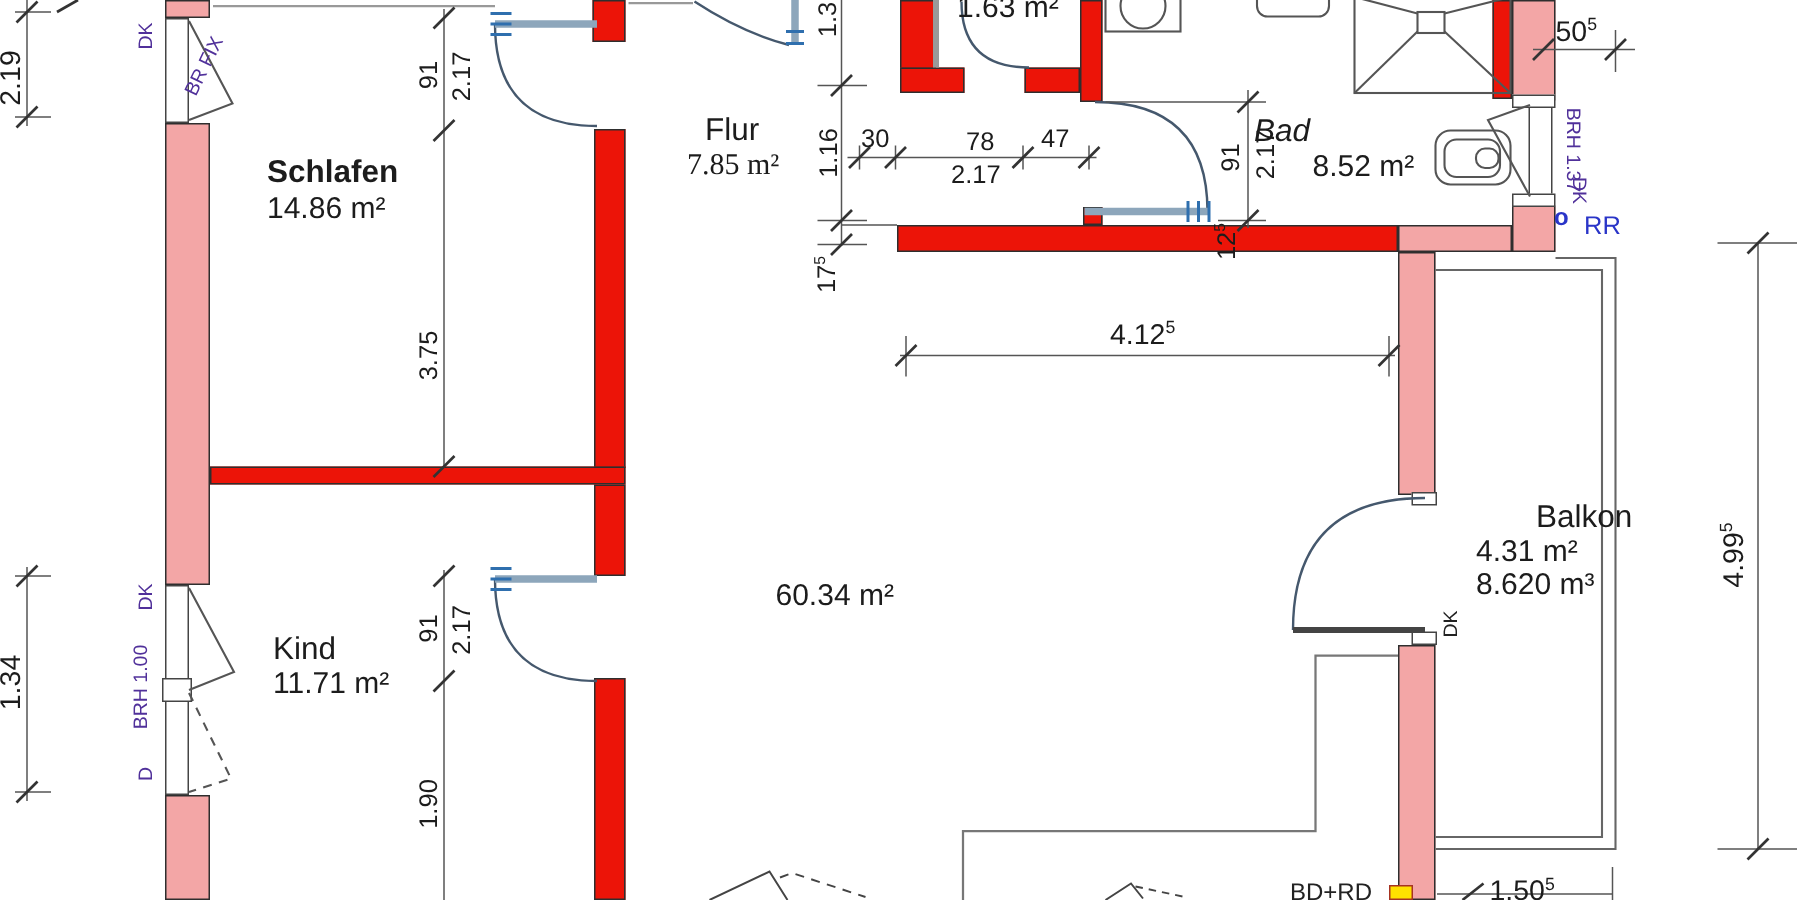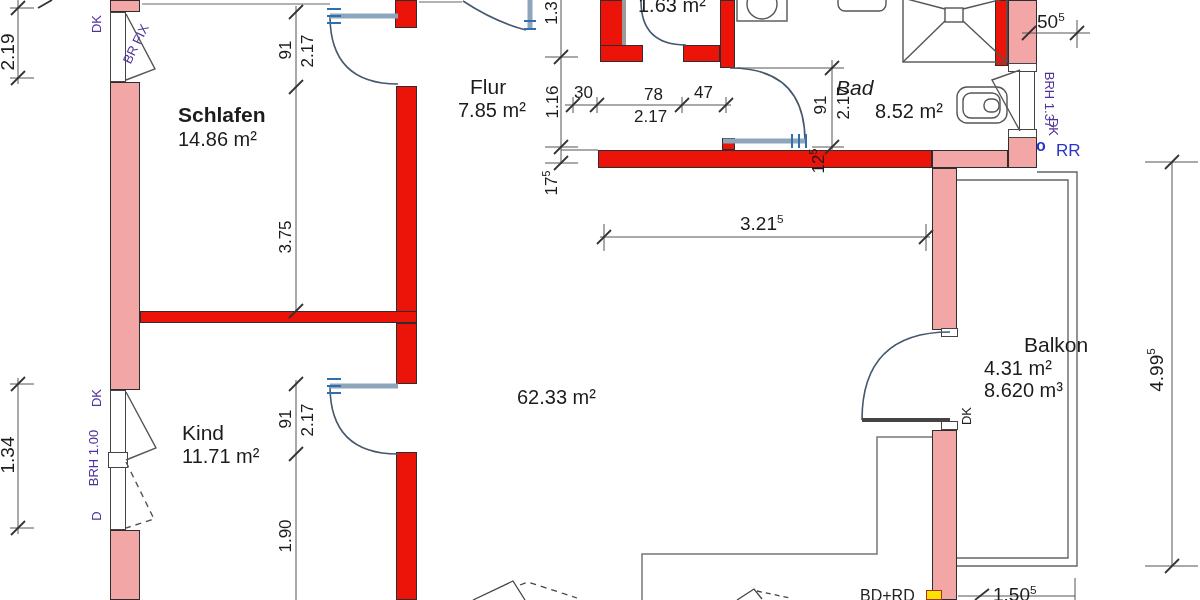--- a/index.html
+++ b/index.html
@@ -204,31 +204,31 @@
         <line x1="1165" y1="573" x2="1179" y2="559"></line>
       <line x1="975" y1="600" x2="989" y2="589"></line>
       <line x1="38" y1="8" x2="52" y2="0"></line>
     </g>
   </svg>
 
   <div class="lbl room-name" style="left:178px;top:104px;font-weight:bold;">Schlafen</div>
   <div class="lbl room-area" style="left:178px;top:129px;">14.86 m²</div>
 
   <div class="lbl room-name" style="left:458px;top:76px;margin-left:12px;">Flur</div>
-  <div class="lbl room-area" style="left:458px;top:100px;">7.85 m²</div>
+  <div class="lbl room-area" style="left:458px;top:100px;font-family:Liberation Serif, serif;">7.85 m²</div>
 
   <div class="lbl room-area" style="left:638px;top:-5px;">1.63 m²</div>
 
   <div class="lbl room-name" style="left:836px;top:77px;font-style:italic;">Bad</div>
   <div class="lbl room-area" style="left:875px;top:101px;">8.52 m²</div>
 
   <div class="lbl room-name" style="left:182px;top:422px;">Kind</div>
   <div class="lbl room-area" style="left:182px;top:446px;">11.71 m²</div>
 
-  <div class="lbl room-area" style="left:517px;top:387px;">62.33 m²</div>
+  <div class="lbl room-area" style="left:517px;top:387px;">60.34 m²</div>
 
   <div class="lbl room-name" style="left:1024px;top:334px;">Balkon</div>
   <div class="lbl room-area" style="left:984px;top:358px;">4.31 m²</div>
   <div class="lbl room-area" style="left:984px;top:380px;">8.620 m³</div>
 
   <div class="lbl dim-lg vlab" style="left:8px;top:52px;">2.19</div>
   <div class="lbl dim-lg vlab" style="left:8px;top:455px;">1.34</div>
 
   <div class="lbl dim vlab" style="left:286px;top:50px;">91</div>
   <div class="lbl dim vlab" style="left:308px;top:51px;">2.17</div>
@@ -246,21 +246,21 @@
   <div class="lbl dim vlab" style="left:821px;top:105px;">91</div>
   <div class="lbl dim vlab" style="left:844px;top:103px;">2.17</div>
 
   <div class="lbl dim-lg vlab" style="left:1156px;top:370px;"><span>4.99</span><sup>5</sup></div>
 
   <div class="lbl dim" style="left:574px;top:84px;">30</div>
   <div class="lbl dim" style="left:644px;top:86px;">78</div>
   <div class="lbl dim" style="left:694px;top:84px;">47</div>
   <div class="lbl dim" style="left:634px;top:108px;">2.17</div>
 
-  <div class="lbl dim-lg" style="left:740px;top:213px;"><span>3.21</span><sup>5</sup></div>
+  <div class="lbl dim-lg" style="left:740px;top:213px;"><span>4.12</span><sup>5</sup></div>
 
   <div class="lbl dim-lg" style="left:1037px;top:11px;"><span>50</span><sup>5</sup></div>
 
   <div class="lbl dim-lg" style="left:993px;top:584px;"><span>1.50</span><sup>5</sup></div>
 
   <div class="lbl ann vlab" style="left:97px;top:24px;">DK</div>
   <div class="lbl ann" style="left:136px;top:44px;transform:translate(-50%,-50%) rotate(-64deg);">BR FIX</div>
 
   <div class="lbl ann vlab" style="left:97px;top:398px;">DK</div>
   <div class="lbl ann vlab" style="left:94px;top:458px;">BRH 1.00</div>

